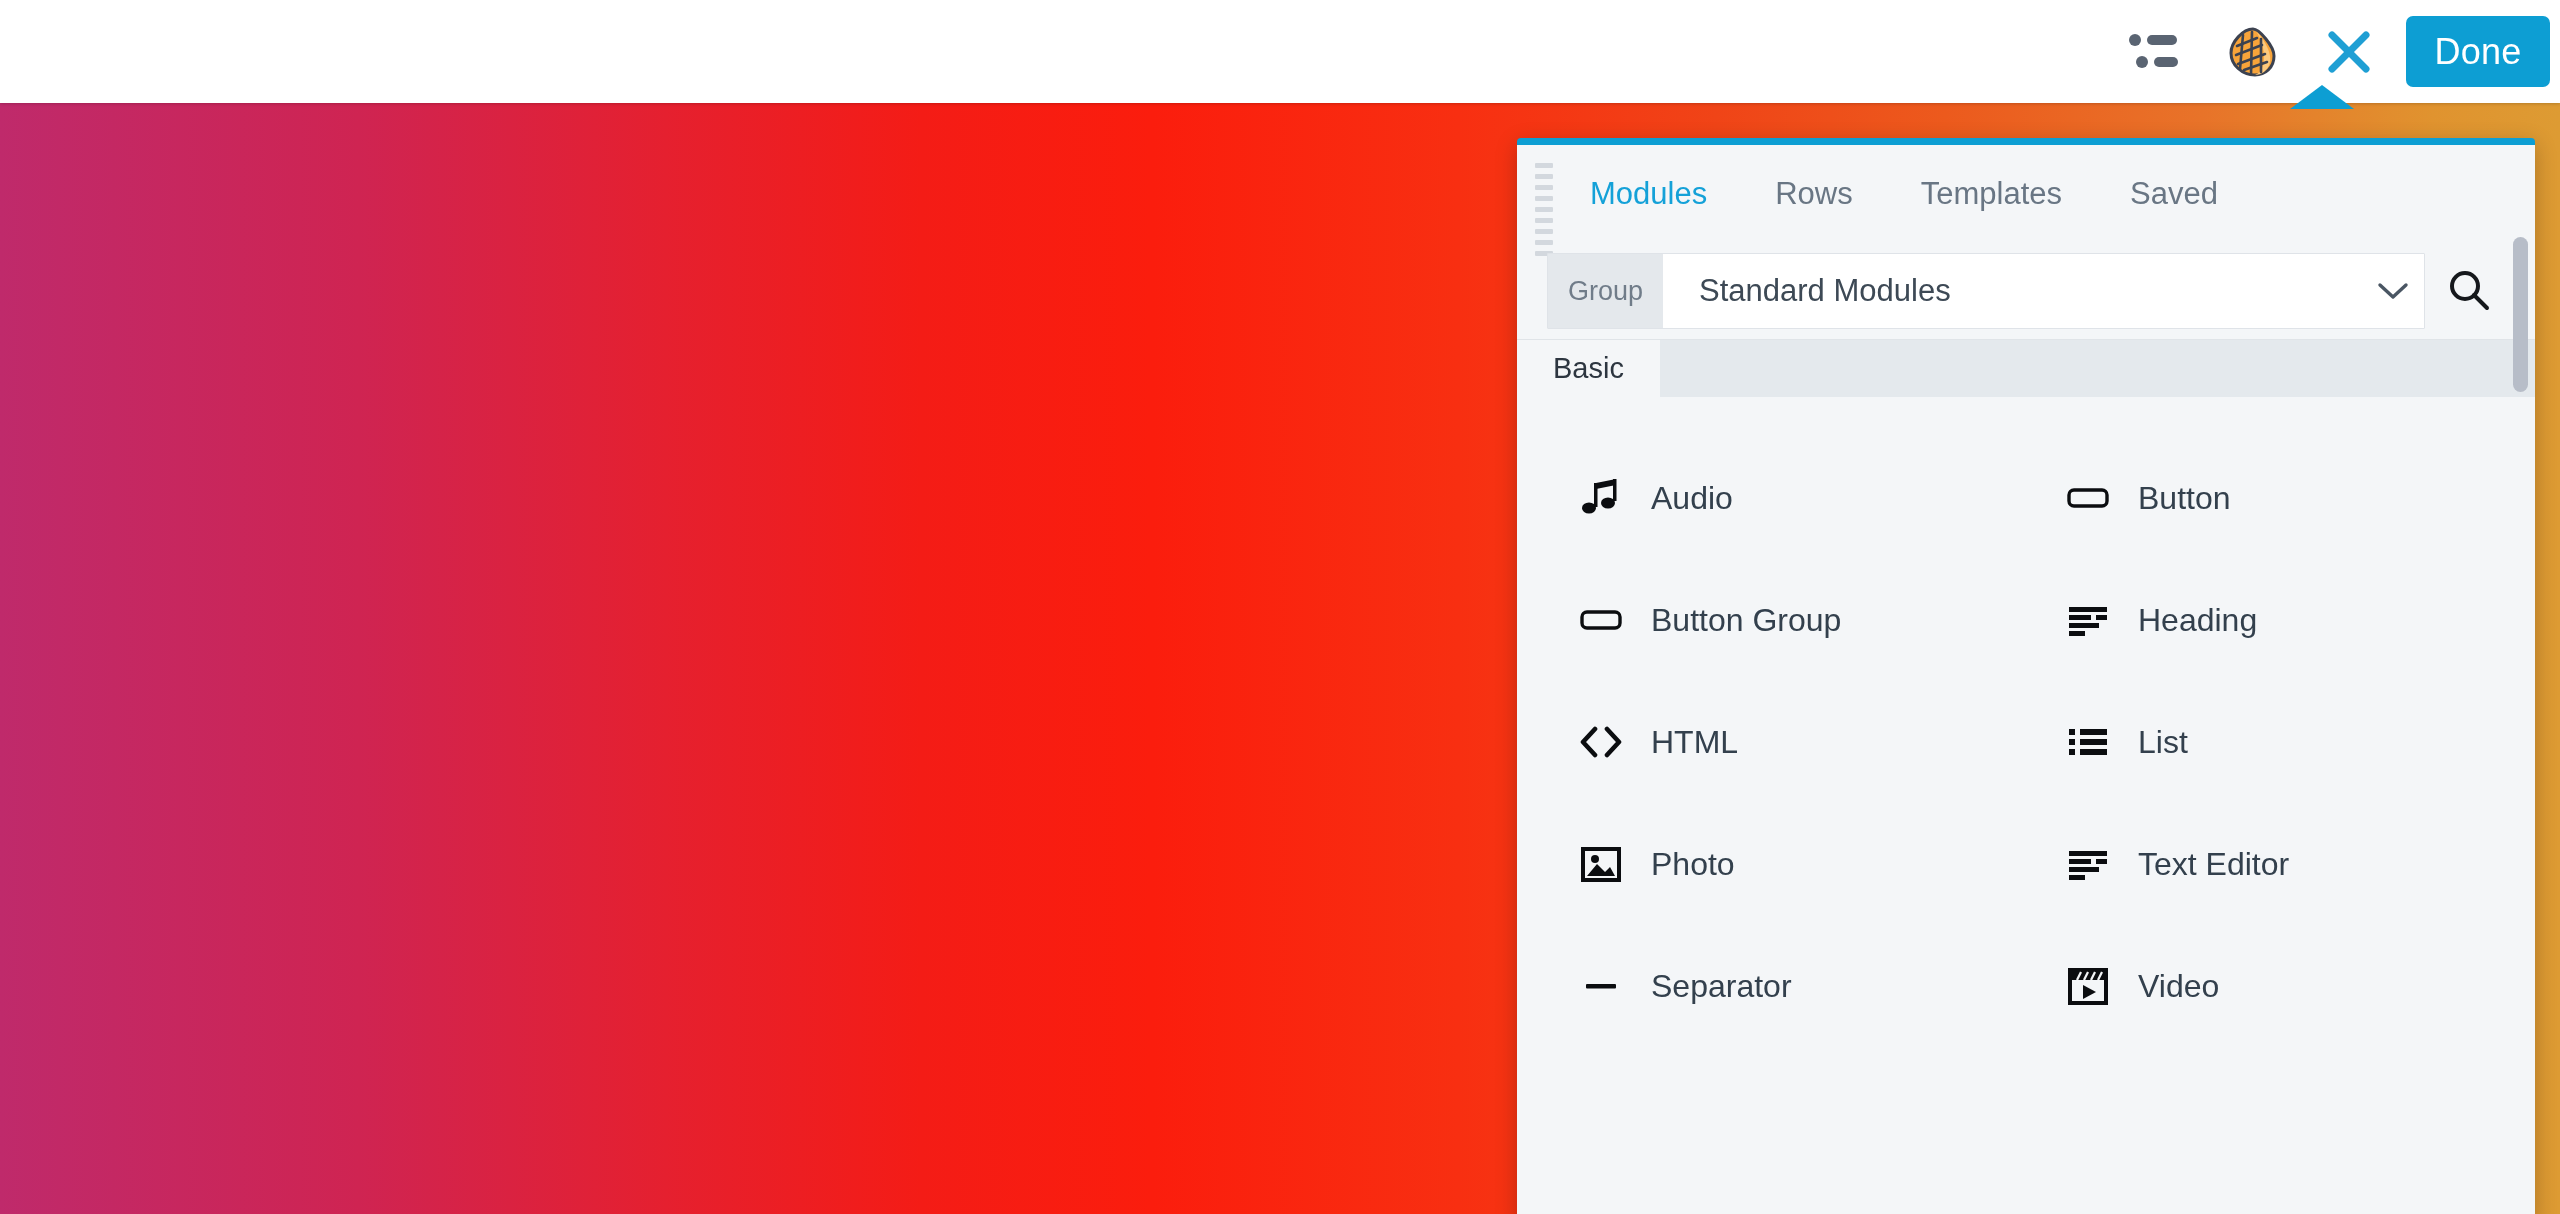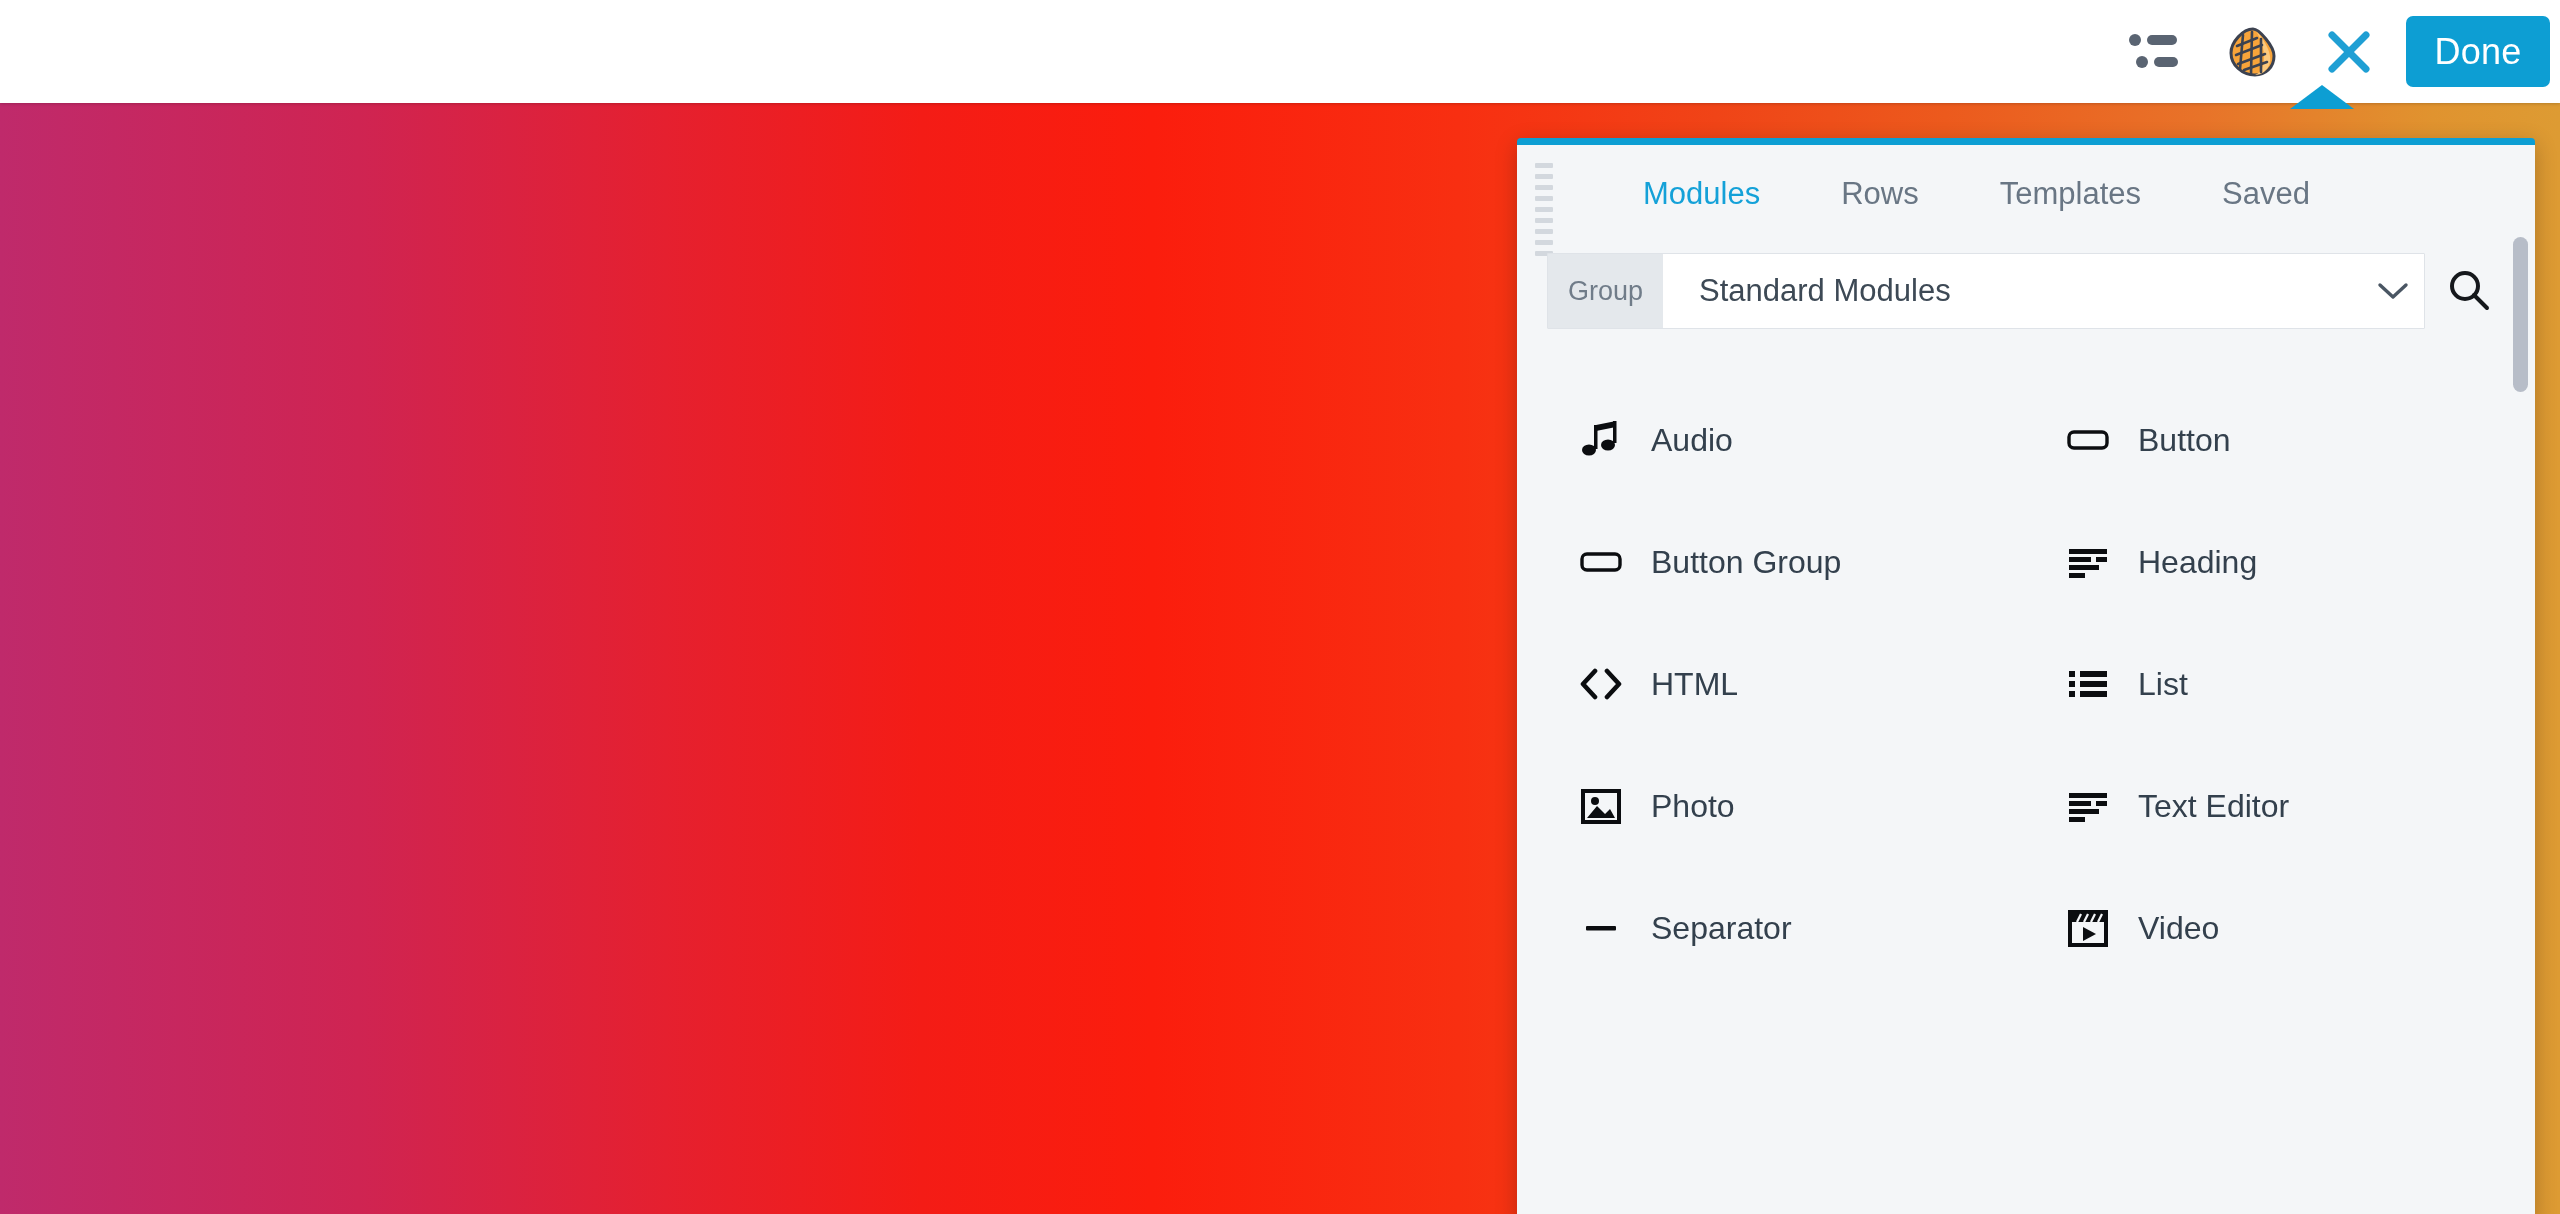--- a/index.html
+++ b/index.html
@@ -121,24 +121,24 @@
     width: 18px;
     height: 5px;
     background: #d3d8de;
     border-radius: 1px;
   }
 
   
   #panel-tabs {
     position: relative;
     height: 98px;
-    padding-left: 93px;
-    display: flex;
-    align-items: center;
-    gap: 15px;
+    padding-left: 40px;
+    display: flex;
+    align-items: center;
+    gap: 2px;
   }
   .panel-tab {
     font-size: 31px;
     color: #697684;
     padding: 0 33px;
     cursor: pointer;
     white-space: nowrap;
     background: transparent;
     border: none;
     font-family: "Liberation Sans", sans-serif;
@@ -365,20 +365,23 @@
       <button id="search-button">
         <span>
           <svg width="46" height="46" viewBox="0 0 46 46">
             <circle cx="19" cy="19" r="13" fill="none" stroke="#15181c" stroke-width="4"></circle>
             <line x1="28" y1="28" x2="41" y2="41" stroke="#15181c" stroke-width="4" stroke-linecap="round"></line>
           </svg>
         </span>
       </button>
     </div>
 
+    <div id="category-strip">
+      <button class="category-tab">Basic</button>
+    </div>
 
     <div id="module-grid">
 
       <div class="module-item">
         <span class="module-icon">
           <svg width="42" height="42" viewBox="0 0 42 42">
             <path d="M16 6 L36 2 L36 8 L16 12 Z" fill="#0b0d10"></path>
             <rect x="14" y="6" width="3.5" height="24" fill="#0b0d10"></rect>
             <rect x="33" y="2" width="3.5" height="22" fill="#0b0d10"></rect>
             <ellipse cx="9" cy="31" rx="7" ry="5.6" fill="#0b0d10"></ellipse>

